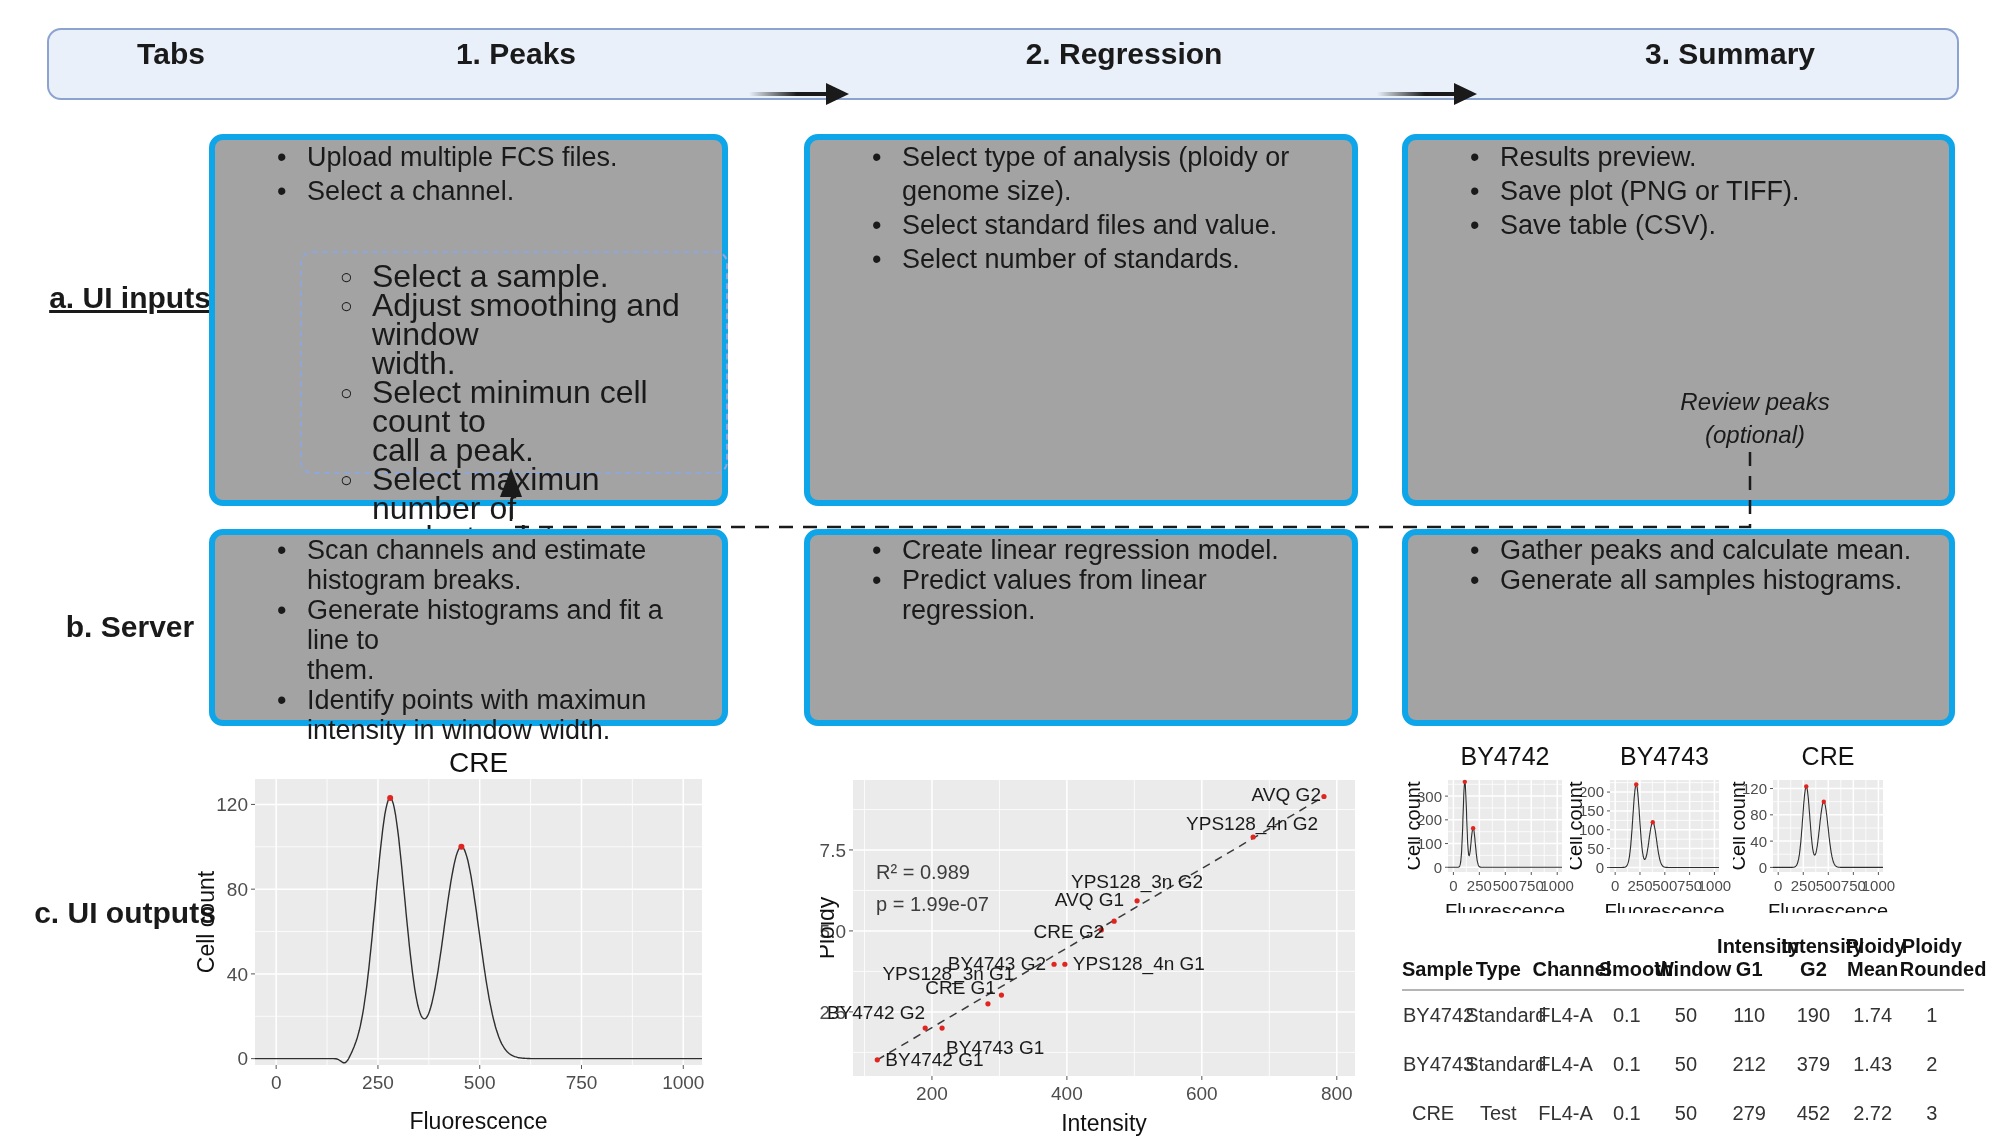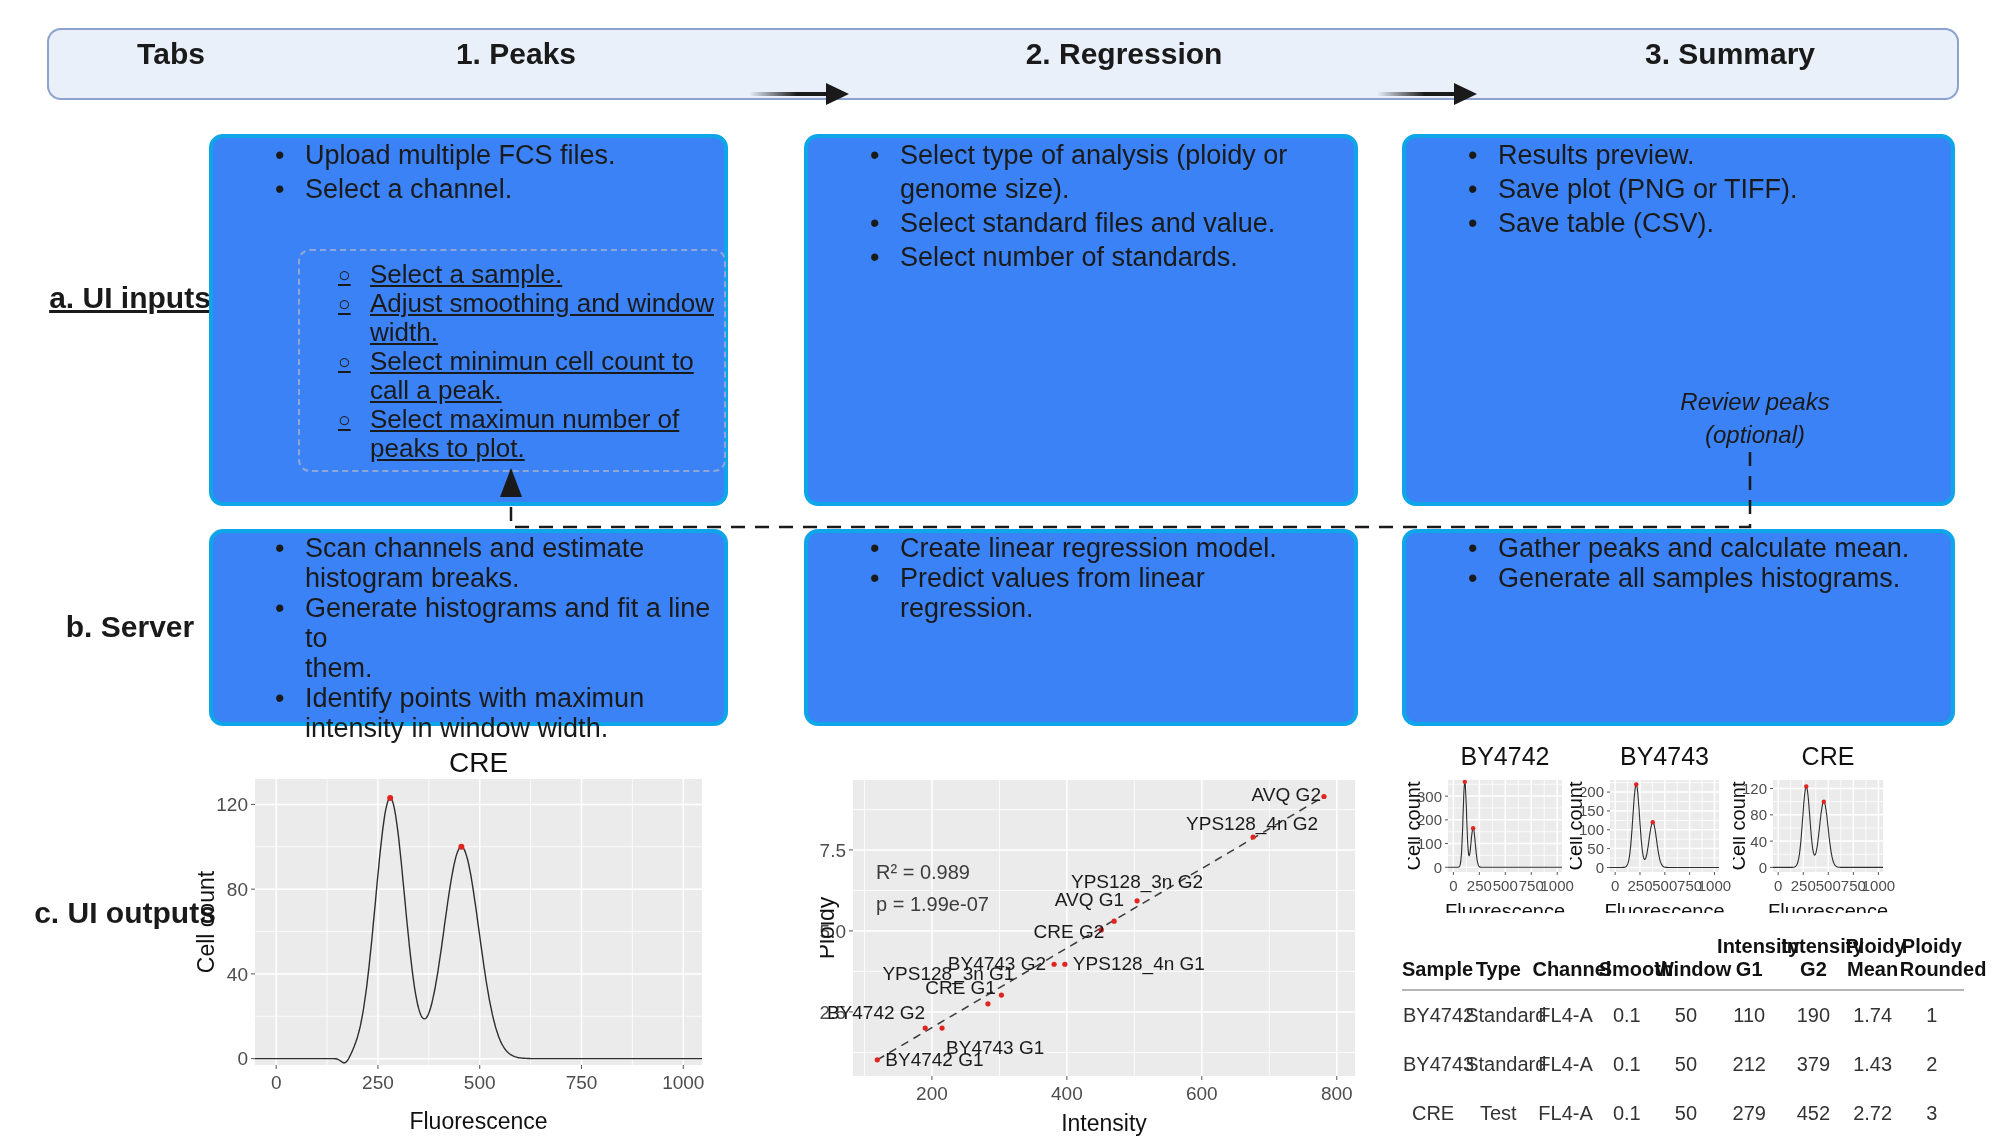--- a/index.html
+++ b/index.html
@@ -16,29 +16,29 @@
   .t-sum{left:1541px;width:280px;}
   .flow-arrow{position:absolute;top:51px;width:100px;height:26px;}
   .fa1{left:700px;} .fa2{left:1328px;}
   
   .rowlabel{position:absolute;width:210px;display:flex;align-items:center;justify-content:center;
             font-weight:bold;font-size:30px;}
   .rl-a{left:25px;top:278px;height:40px;text-decoration:underline;}
   .rl-b{left:25px;top:607px;height:40px;}
   .rl-c{left:20px;top:893px;height:40px;}
   
-  .box{position:absolute;background:#3b82f6;border:4px solid #0ea5e9;border-radius:14px;box-sizing:border-box;}
+  .box{position:absolute;background:#a3a3a3;border:6px solid #0ea5e9;border-radius:14px;box-sizing:border-box;}
   .col1{left:209px;width:519px;} .col2{left:804px;width:554px;} .col3{left:1402px;width:553px;}
   .rowA{top:134px;height:372px;} .rowB{top:529px;height:197px;}
   
   ul.bullets{list-style:none;margin:0;padding:0 10px 0 62px;font-size:27px;line-height:34px;}
   ul.bullets li{display:flex;}
   ul.bullets li::before{content:"•";width:30px;flex:0 0 30px;}
   ul.bullets span.txt{white-space:pre-line;}
-  ul.sub{list-style:none;margin:0;padding:9px 10px 0 38px;font-size:26px;line-height:29px;text-decoration:underline;}
+  ul.sub{list-style:none;margin:0;padding:9px 10px 0 38px;font-size:32px;line-height:29px;}
   ul.sub li{display:flex;}
   ul.sub li::before{content:"○";width:32px;flex:0 0 32px;font-size:21px;}
   ul.sub span.txt{white-space:pre-line;}
   .pt30{padding-top:30px;} .pt108{padding-top:108px;} .pt125{padding-top:125px;}
   .pt14{padding-top:14px;} .pt66{padding-top:66px;} .pt62{padding-top:62px;}
   .rowB ul.bullets{line-height:30px;}
   
   .dashedbox{position:absolute;left:85px;top:111px;width:428px;height:223px;border:2.5px dashed #8fa6d6;
              border-radius:12px;box-sizing:border-box;}
   

